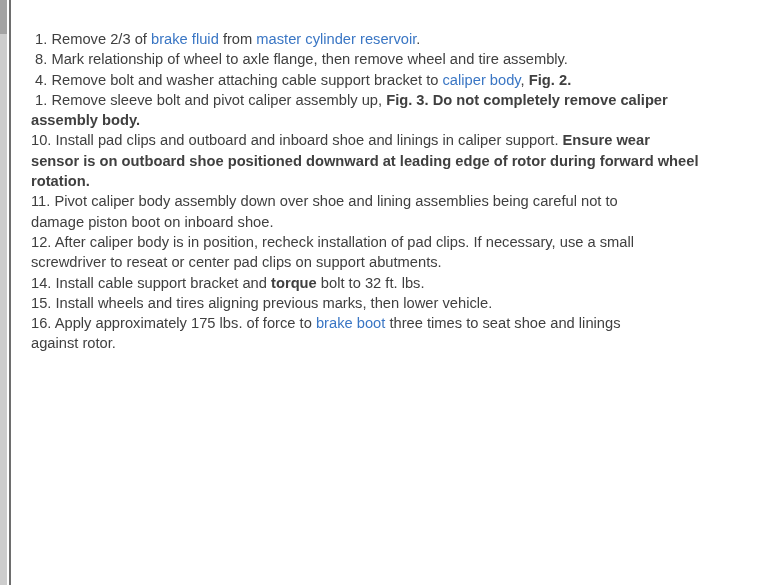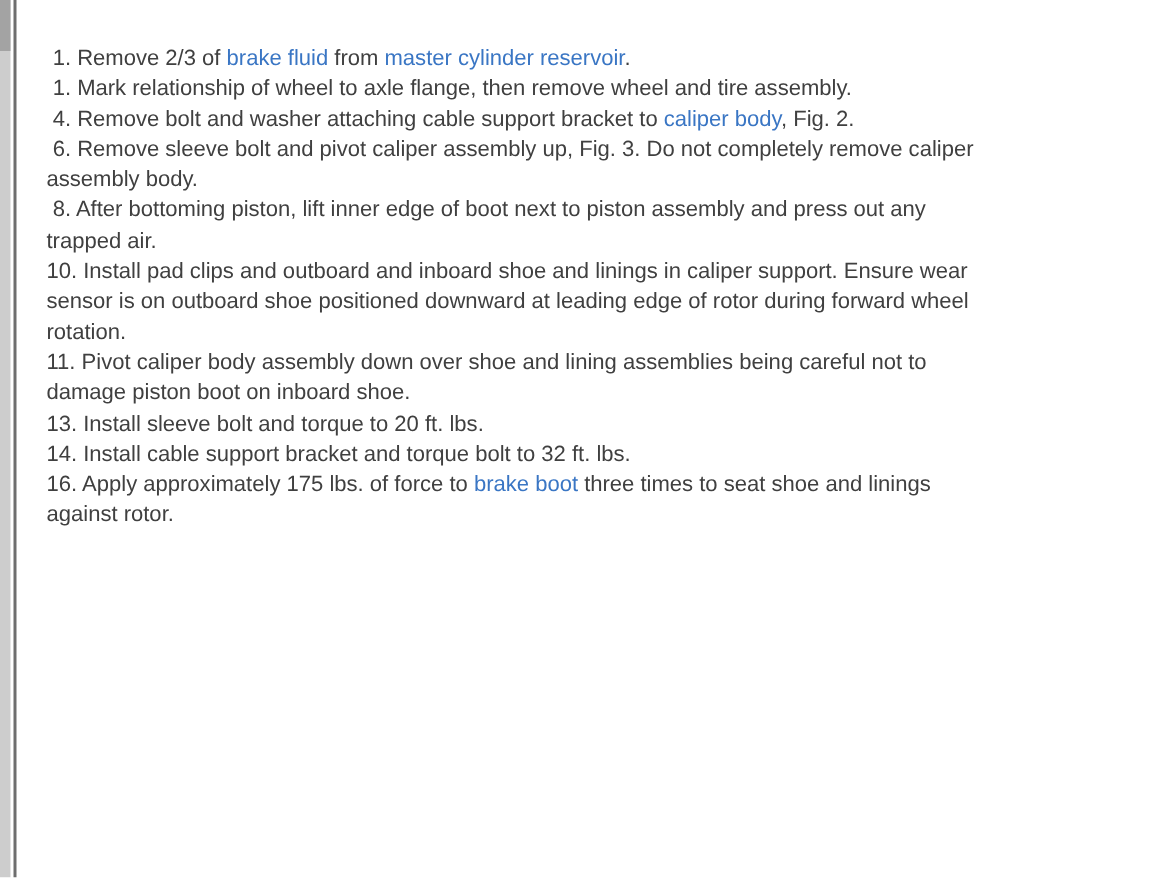--- a/index.html
+++ b/index.html
@@ -42,50 +42,50 @@
     overflow: hidden;
   }
   .proc-item {
     font-size: 14.7px;
     line-height: 20.3px;
     color: var(--text-color, #404040);
     white-space: pre-wrap;
     margin: 0;
   }
   .proc-item .seg-bold {
-    font-weight: 400;
+    font-weight: 700;
     color: var(--text-color, #404040);
   }
   .proc-item a.seg-link {
     color: var(--link-color, #3a76c4);
     text-decoration: none;
     cursor: pointer;
   }
 </style>
 </head>
 <body>
 
 <div class="page">
   <div class="scrollbar-track">
     <div class="scrollbar-thumb"></div>
   </div>
   <div class="pane-border"></div>
   <div class="content">
     <div id="procedure-list">
         <p class="proc-item"><span class="seg-normal"> 1. Remove 2/3 of </span><a class="seg-link" href="#">brake fluid</a><span class="seg-normal"> from </span><a class="seg-link" href="#">master cylinder reservoir</a><span class="seg-normal">.</span></p>
-        <p class="proc-item"><span class="seg-normal"> 1. Mark relationship of wheel to axle flange, then remove wheel and tire assembly.</span></p>
+        <p class="proc-item"><span class="seg-normal"> 8. Mark relationship of wheel to axle flange, then remove wheel and tire assembly.</span></p>
         <p class="proc-item"><span class="seg-normal"> 4. Remove bolt and washer attaching cable support bracket to </span><a class="seg-link" href="#">caliper body</a><span class="seg-normal">, </span><span class="seg-bold">Fig. 2.</span></p>
-        <p class="proc-item"><span class="seg-normal"> 6. Remove sleeve bolt and pivot caliper assembly up, </span><span class="seg-bold">Fig. 3. Do not completely remove caliper
+        <p class="proc-item"><span class="seg-normal"> 1. Remove sleeve bolt and pivot caliper assembly up, </span><span class="seg-bold">Fig. 3. Do not completely remove caliper
 assembly body.</span></p>
-        <p class="proc-item"><span class="seg-normal"> 8. After bottoming piston, lift inner edge of boot next to piston assembly and press out any
-trapped air.</span></p>
         <p class="proc-item"><span class="seg-normal">10. Install pad clips and outboard and inboard shoe and linings in caliper support. </span><span class="seg-bold">Ensure wear
 sensor is on outboard shoe positioned downward at leading edge of rotor during forward wheel
 rotation.</span></p>
         <p class="proc-item"><span class="seg-normal">11. Pivot caliper body assembly down over shoe and lining assemblies being careful not to
 damage piston boot on inboard shoe.</span></p>
-        <p class="proc-item"><span class="seg-normal">13. Install sleeve bolt and </span><span class="seg-bold">torque</span><span class="seg-normal"> to 20 ft. lbs.</span></p>
+        <p class="proc-item"><span class="seg-normal">12. After caliper body is in position, recheck installation of pad clips. If necessary, use a small
+screwdriver to reseat or center pad clips on support abutments.</span></p>
         <p class="proc-item"><span class="seg-normal">14. Install cable support bracket and </span><span class="seg-bold">torque</span><span class="seg-normal"> bolt to 32 ft. lbs.</span></p>
+        <p class="proc-item"><span class="seg-normal">15. Install wheels and tires aligning previous marks, then lower vehicle.</span></p>
         <p class="proc-item"><span class="seg-normal">16. Apply approximately 175 lbs. of force to </span><a class="seg-link" href="#">brake boot</a><span class="seg-normal"> three times to seat shoe and linings
 against rotor.</span></p>
       </div>
   </div>
 </div>
 
 </body></html>

